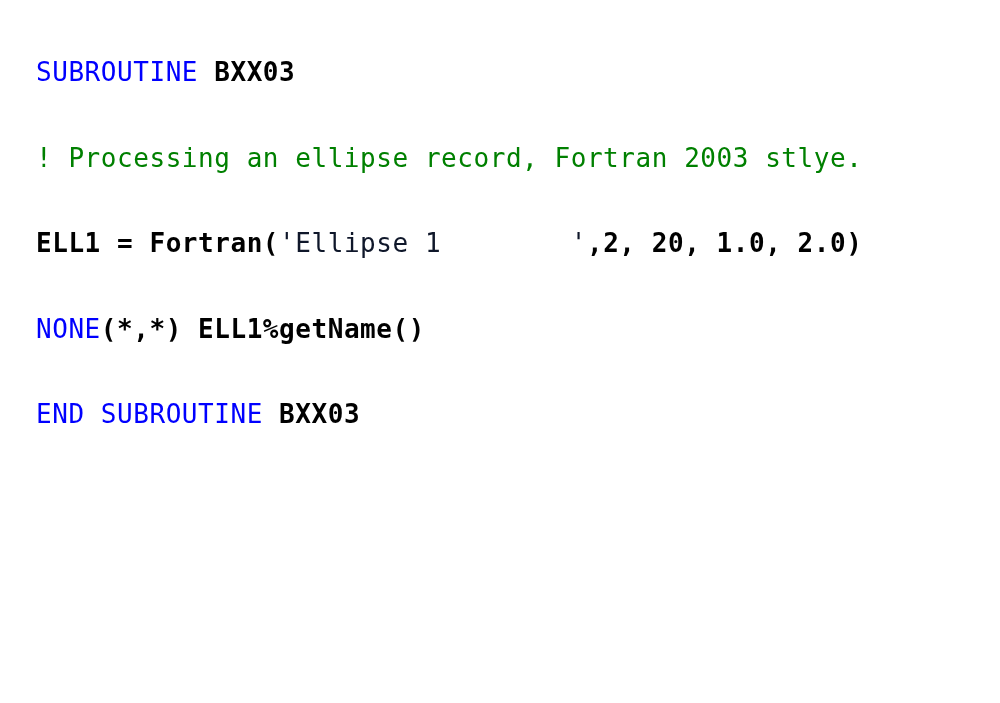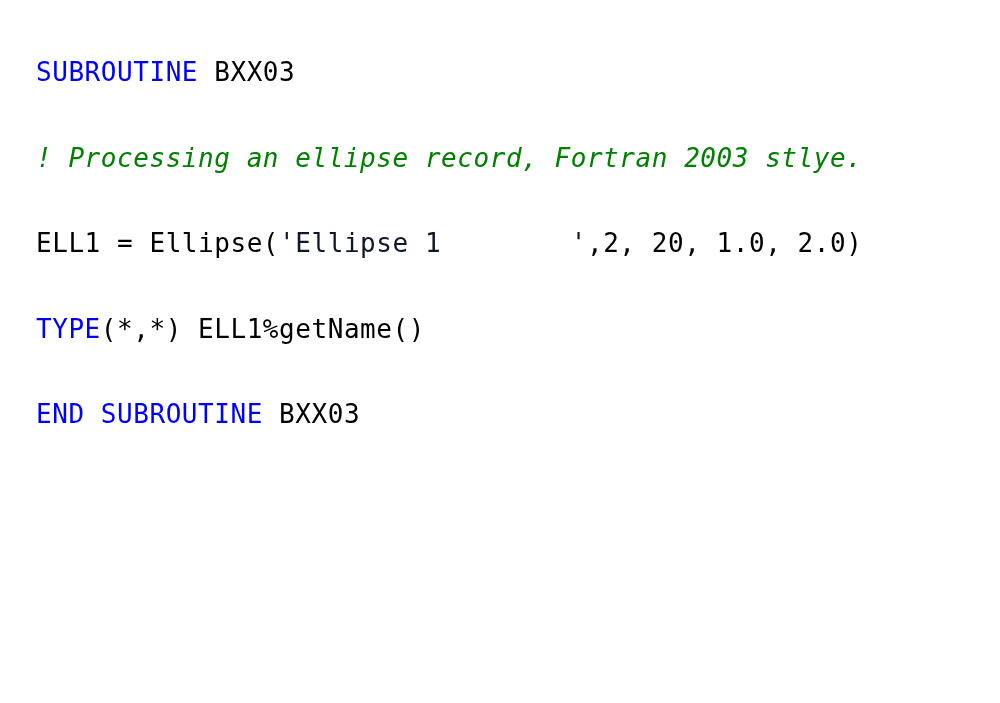--- a/index.html
+++ b/index.html
@@ -27,28 +27,28 @@
     line-height: 85.5px;
     height: 85.5px;
     white-space: pre;
     letter-spacing: 0.55px;
     color: #000000;
     margin: 0;
     padding: 0;
   }
   .tok { white-space: pre; }
   .tok-keyword { color: #0000ff; }
-  .tok-comment { color: #008000; font-style: italic; }
+  .tok-comment { color: #008000; }
   .tok-string  { color: #0f172a; }
-  .tok-plain   { color: #000000; }
+  .tok-plain   { color: #000000; font-weight: bold; }
 </style>
 </head>
 <body>
 
 <div id="page">
   <div class="code-block" id="code-block">
       <div class="code-line"><span class="tok tok-keyword">SUBROUTINE</span><span class="tok tok-plain"> BXX03</span></div>
       <div class="code-line"><span class="tok tok-comment">! Processing an ellipse record, Fortran 2003 stlye.</span></div>
-      <div class="code-line"><span class="tok tok-plain">ELL1 = Ellipse(</span><span class="tok tok-string">'Ellipse 1        '</span><span class="tok tok-plain">,2, 20, 1.0, 2.0)</span></div>
-      <div class="code-line"><span class="tok tok-keyword">TYPE</span><span class="tok tok-plain">(*,*) ELL1%getName()</span></div>
+      <div class="code-line"><span class="tok tok-plain">ELL1 = Fortran(</span><span class="tok tok-string">'Ellipse 1        '</span><span class="tok tok-plain">,2, 20, 1.0, 2.0)</span></div>
+      <div class="code-line"><span class="tok tok-keyword">NONE</span><span class="tok tok-plain">(*,*) ELL1%getName()</span></div>
       <div class="code-line"><span class="tok tok-keyword">END SUBROUTINE</span><span class="tok tok-plain"> BXX03</span></div>
     </div>
 </div>
 
 </body></html>

